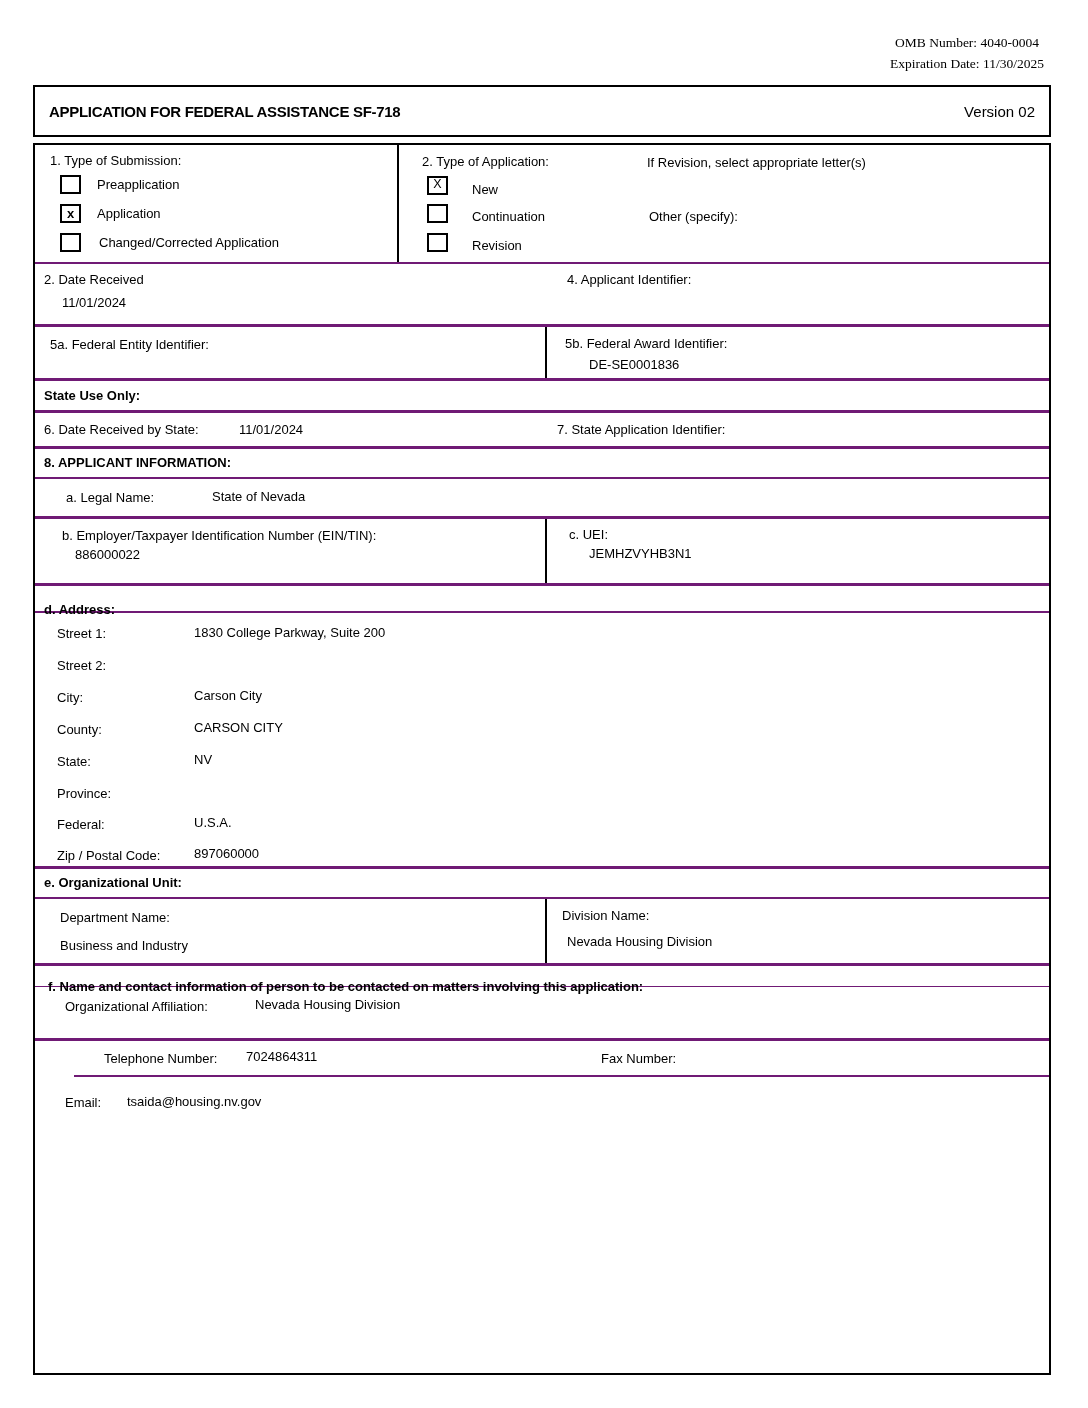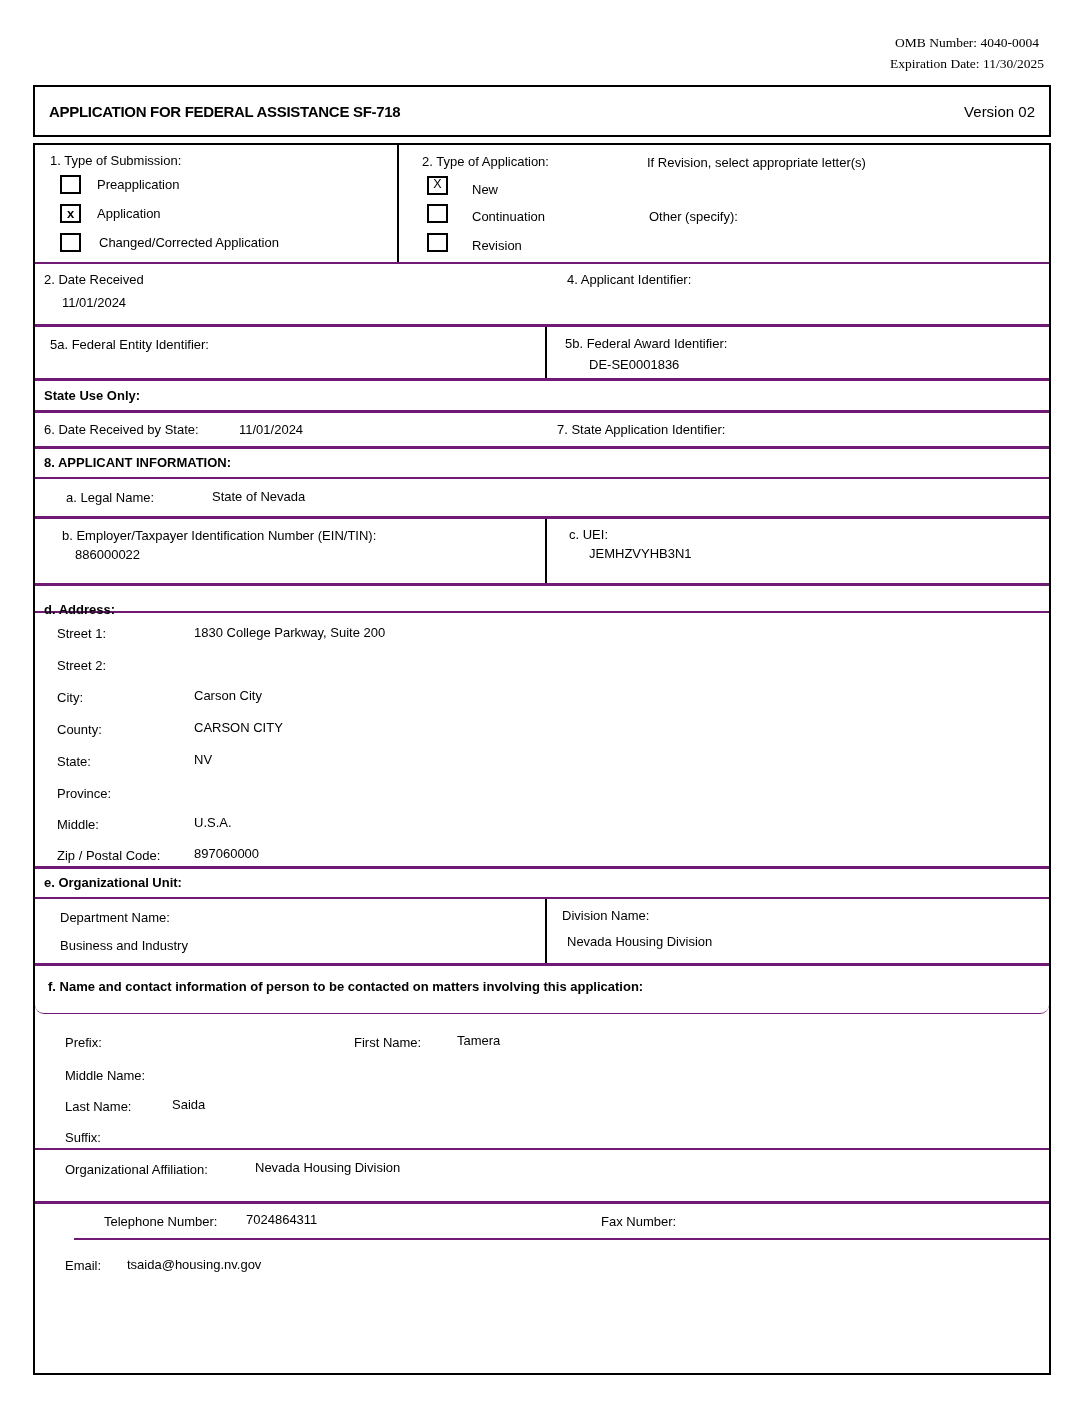--- a/index.html
+++ b/index.html
@@ -47,21 +47,21 @@
   .row-c { height:54px;  }
   .row-d { height:32px;  }
   .row-e { height:36px;  }
   .row-f { height:30px;  }
   .row-g { height:40px;  }
   .row-h { height:67px;  }
   .row-i { height:27px;  }
   .row-j { height:256px; }
   .row-k { height:30px;  }
   .row-l { height:67px;  }
-  .row-m { height:48px;border-radius:9px;  }
+  .row-m { height:21px;  }
   .row-n { height:136px; }
   .row-o { height:32px;  }
   .row-p { height:54px;  }
   .row-q { height:36px;margin-left:39px;  }
   .row-r { height:101px; }
 </style>
 </head>
 <body>
 
 <div class="page">
@@ -169,21 +169,21 @@
 
       <span class="abs lbl" style="left:22px; top:109px;">County:</span>
       <span class="abs val" style="left:159px; top:107px;">CARSON CITY</span>
 
       <span class="abs lbl" style="left:22px; top:141px;">State:</span>
       <span class="abs val" style="left:159px; top:139px;">NV</span>
 
       <span class="abs lbl" style="left:22px; top:173px;">Province:</span>
       <span class="abs val" style="left:159px; top:171px;"></span>
 
-      <span class="abs lbl" style="left:22px; top:204px;">Middle:</span>
+      <span class="abs lbl" style="left:22px; top:204px;">Federal:</span>
       <span class="abs val" style="left:159px; top:202px;">U.S.A.</span>
 
       <span class="abs lbl" style="left:22px; top:235px;">Zip / Postal Code:</span>
       <span class="abs val" style="left:159px; top:233px;">897060000</span>
     </div>
 
     <div class="row row-k">
       <span class="abs lbl bold" style="left:9px; top:6px;">e. Organizational Unit:</span>
     </div>
 
@@ -192,32 +192,20 @@
       <span class="abs val" style="left:25px; top:39px;">Business and Industry</span>
       <span class="divider-v" style="left:510px;"></span>
       <span class="abs lbl" style="left:527px; top:9px;">Division Name:</span>
       <span class="abs val" style="left:532px; top:35px;">Nevada Housing Division</span>
     </div>
 
     <div class="row row-m bb1">
       <span class="abs lbl bold" style="left:13px; top:13px;">f. Name and contact information of person to be contacted on matters involving this application:</span>
     </div>
 
-    <div class="row row-n">
-      <span class="abs lbl" style="left:30px; top:21px;">Prefix:</span>
-      <span class="abs lbl" style="left:319px; top:21px;">First Name:</span>
-      <span class="abs val" style="left:422px; top:19px;">Tamera</span>
-
-      <span class="abs lbl" style="left:30px; top:54px;">Middle Name:</span>
-
-      <span class="abs lbl" style="left:30px; top:85px;">Last Name:</span>
-      <span class="abs val" style="left:137px; top:83px;">Saida</span>
-
-      <span class="abs lbl" style="left:30px; top:116px;">Suffix:</span>
-    </div>
 
 
     <div class="row row-p bb3">
       <span class="abs lbl" style="left:30px; top:12px;">Organizational Affiliation:</span>
       <span class="abs val" style="left:220px; top:10px;">Nevada Housing Division</span>
     </div>
 
     <div class="row row-q">
       <span class="abs lbl" style="left:30px; top:10px;">Telephone Number:</span>
       <span class="abs val" style="left:172px; top:8px;">7024864311</span>

